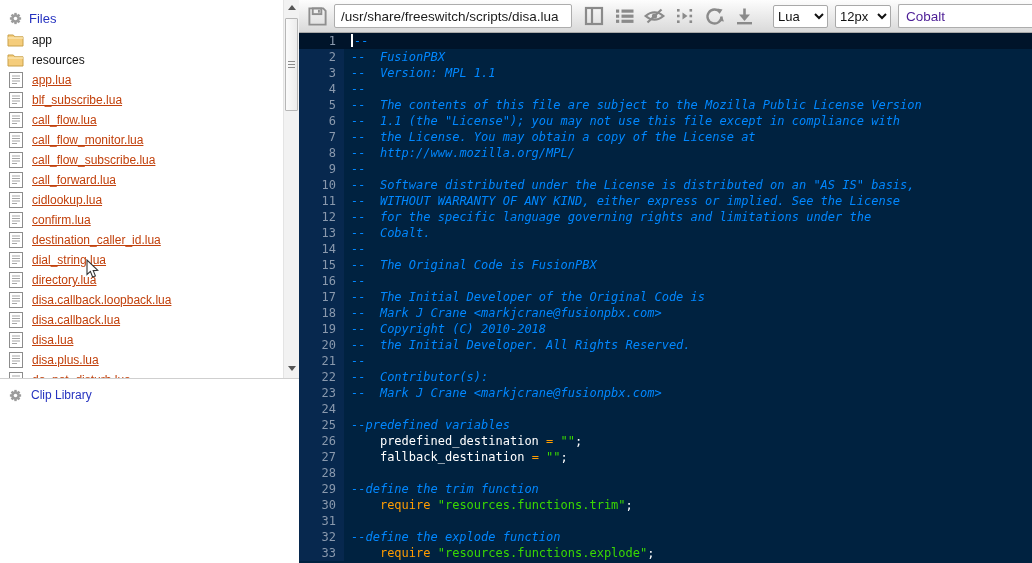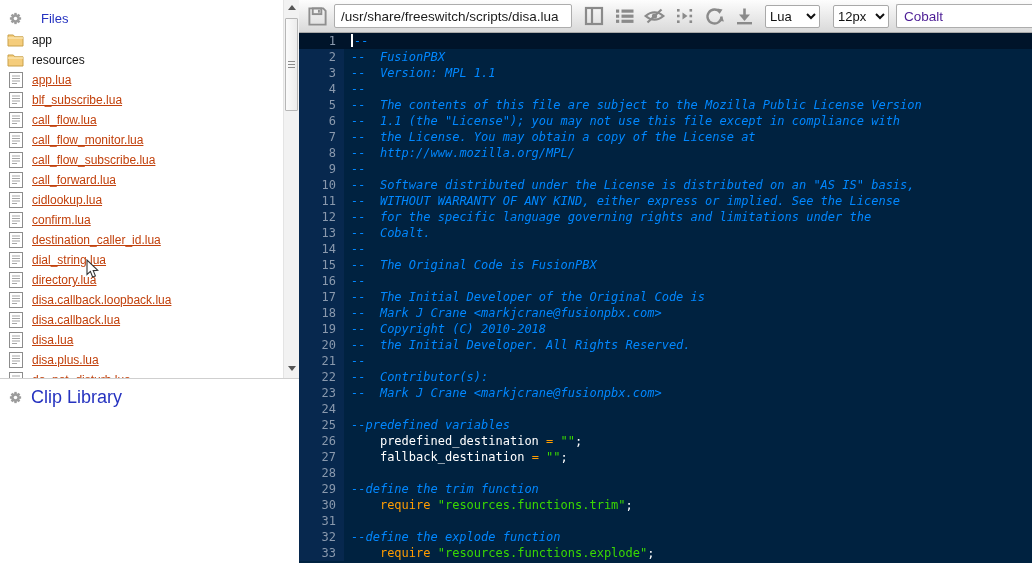--- a/index.html
+++ b/index.html
@@ -2,30 +2,30 @@
 <html style="--ed-bg: #002240; --gut-bg: #07284e; --gut-fg: #8a99ad; --active-line: #00142a; --tk-comment: #0088ff; --tk-string: #3ad900; --tk-keyword: #ff9d00; --tk-operator: #ff9d00; --tk-plain: #ffffff;"><head>
 <meta charset="utf-8">
 <style>
   * { margin:0; padding:0; box-sizing:border-box; }
   html,body { width:1032px; height:563px; overflow:hidden; }
   body { font-family:"Liberation Sans", sans-serif; background:#ffffff; position:relative; }
 
   
   .sidebar { position:absolute; left:0; top:0; width:283px; height:563px; background:#fff; }
   .tree { position:absolute; left:0; top:0; width:283px; height:378px; overflow:hidden; }
-  .tree-header { display:flex; align-items:center; gap:17px; padding:10px 0 3px 7px; height:30px; }
+  .tree-header { display:flex; align-items:center; gap:5px; padding:10px 0 3px 7px; height:30px; }
   .tree-title { font-size:13px; color:#2633c0; }
   .trow { height:20px; display:flex; align-items:center; gap:8px; padding-left:7px; }
   .trow .lbl { font-size:12px; color:#111; }
   .trow.file .lbl { color:#c2410c; text-decoration:underline; cursor:pointer; }
   .icon16 { width:17px; height:16px; display:flex; align-items:center; justify-content:center; flex:0 0 17px; }
 
   .sidebar-divider { position:absolute; left:0; top:378px; width:299px; border-top:1px solid #cfcfcf; }
   .clip-row { position:absolute; left:7px; top:387px; display:flex; align-items:center; gap:7px; }
-  .clip-row .tree-title { font-size:18px; }
+  .clip-row .tree-title { font-size:12px; }
 
   
   .vscroll { position:absolute; left:283px; top:0; width:16px; height:378px; background:#f2f2f2; border-left:1px solid #e4e4e4; }
   .vs-btn { position:absolute; left:0; width:15px; height:15px; display:flex; align-items:center; justify-content:center; }
   .vs-btn.up { top:0; }
   .vs-btn.down { bottom:2px; }
   .tri-up { width:0; height:0; border-left:4px solid transparent; border-right:4px solid transparent; border-bottom:5px solid #555; }
   .tri-down { width:0; height:0; border-left:4px solid transparent; border-right:4px solid transparent; border-top:5px solid #555; }
   .vs-thumb { position:absolute; left:1px; top:18px; width:13px; height:93px; background:linear-gradient(90deg,#fbfbfb,#ececec); border:1px solid #b6b6b6; border-radius:1px; display:flex; align-items:center; justify-content:center; }
   .grip { display:block; width:7px; height:8px;
@@ -33,22 +33,22 @@
 
   
   .editor-col { position:absolute; left:299px; top:0; width:733px; height:456px; }
   .toolbar { height:33px; background:linear-gradient(#fdfdfd,#d9d9d9); border-bottom:1px solid #a9a9a9;
              display:flex; align-items:center; padding:0 0 0 5px; }
   .tbtn { width:26px; height:26px; border:none; background:transparent; display:flex; align-items:center; justify-content:center; padding:0; cursor:pointer; flex:0 0 auto; }
   .path-input { width:238px; height:24px; margin-left:4px; border:1px solid #adadad; border-radius:2px; background:#fff;
                 font-family:"Liberation Sans",sans-serif; font-size:13.5px; color:#1c1c1c; padding:0 6px; }
   .icon-group { display:flex; align-items:center; margin-left:9px; gap:4px; }
   .tb-select { height:23px; font-family:"Liberation Sans",sans-serif; font-size:13px; color:#111; background:#fff; border:1px solid #a9a9a9; border-radius:2px; }
-  .sel-lang { width:55px; margin-left:8px; }
-  .sel-size { width:56px; margin-left:13px; }
+  .sel-lang { width:55px; margin-left:16px; }
+  .sel-size { width:56px; margin-left:7px; }
   .theme-input { flex:1; min-width:120px; height:24px; margin-left:7px; border:1px solid #adadad; border-radius:2px 0 0 2px; border-right:none;
                  font-family:"Liberation Sans",sans-serif; font-size:13.5px; color:#4c1d95; padding:0 7px; }
 
   
   .code { position:absolute; left:0; top:33px; width:733px; height:530px; background:var(--ed-bg,#002240); overflow:hidden;
           font-family:"DejaVu Sans Mono",monospace; font-size:12px; line-height:16px; }
   .cl { display:flex; height:16px; white-space:pre; tab-size:4; -moz-tab-size:4; }
   .cl .gut { width:45px; flex:0 0 45px; background:var(--gut-bg,#07284e); color:var(--gut-fg,#8a99ad); text-align:right; padding-right:8px; }
   .cl .src { padding-left:7px; color:var(--tk-plain,#fff); }
   .cl.active { background:var(--active-line,#00142a); }

